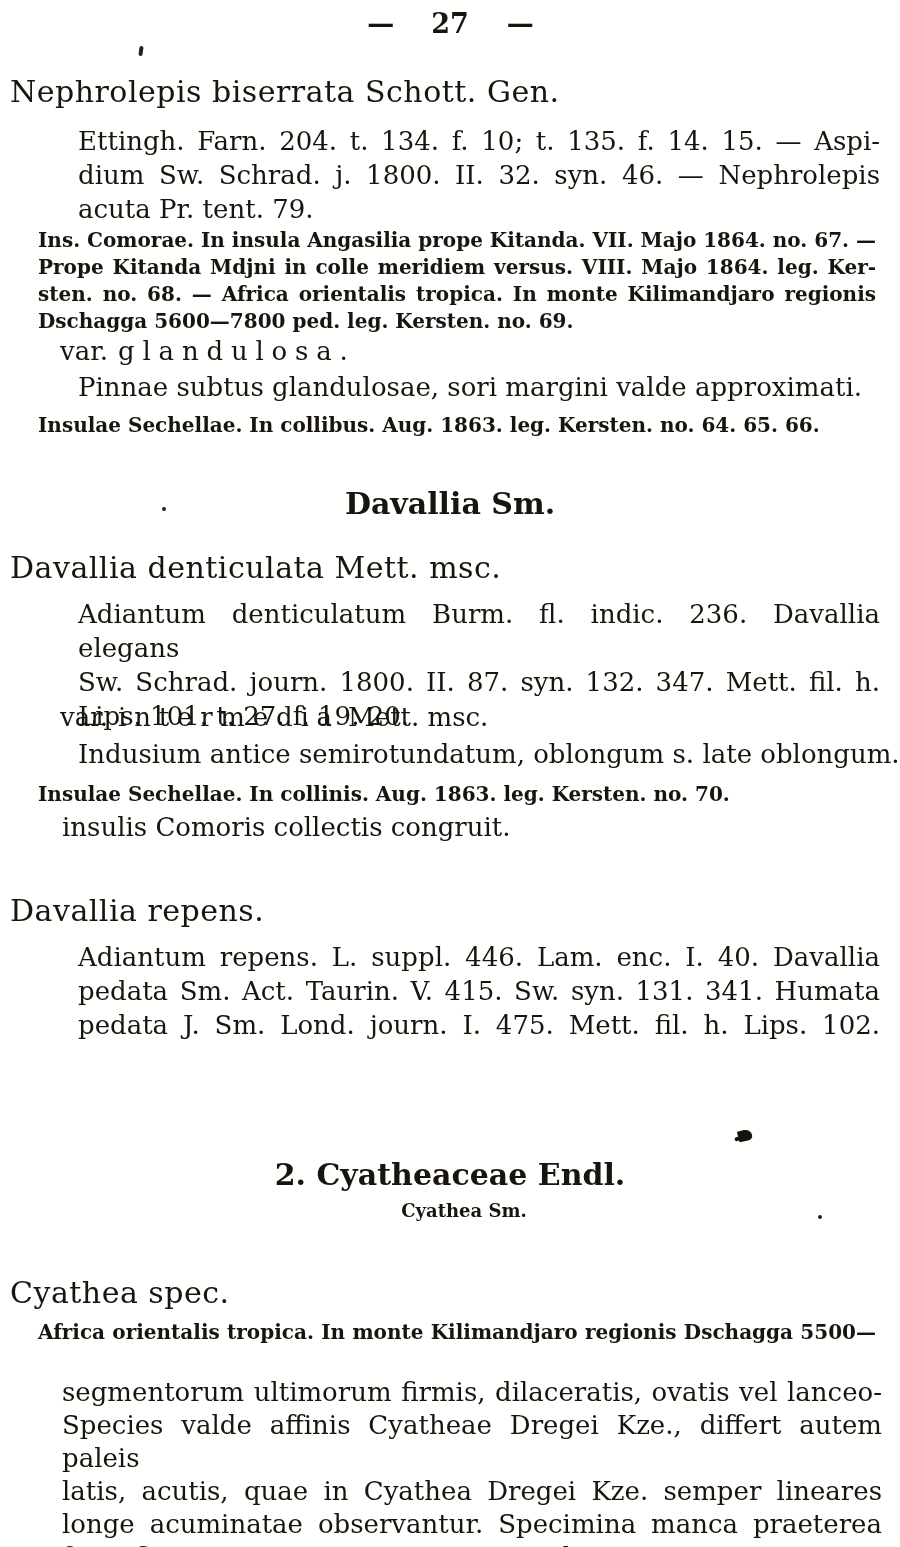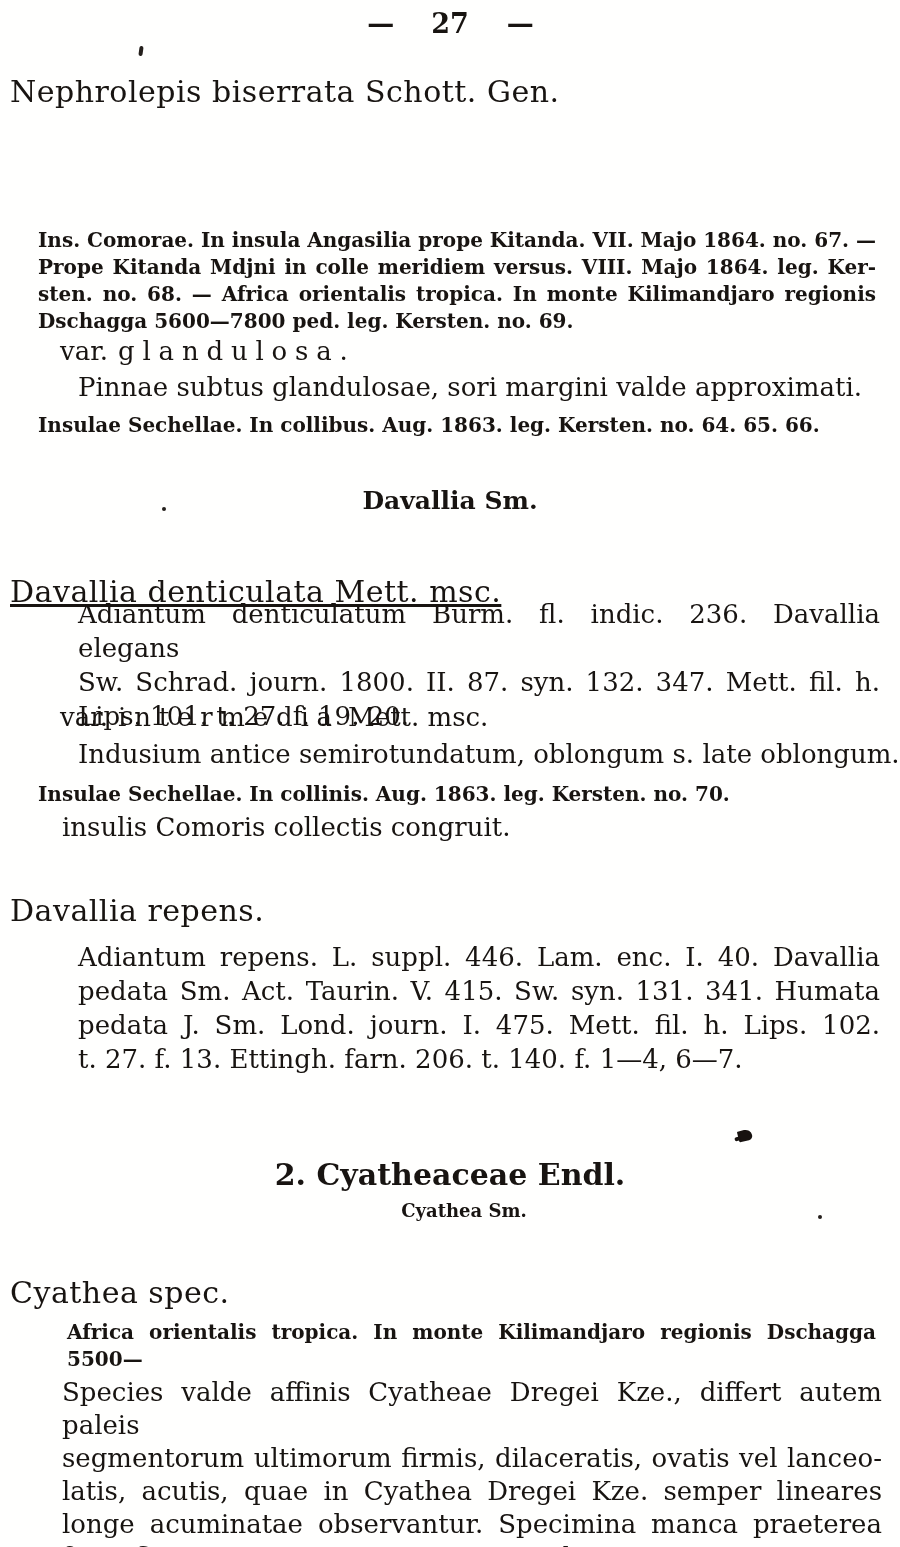--- a/index.html
+++ b/index.html
@@ -11,43 +11,43 @@
   .abs { position:absolute; }
 
   
   #hdr { top:8px; left:0; right:0; display:flex; justify-content:center; gap:38px;
          font-size:27px; font-weight:bold; }
   #hdr .dash { letter-spacing:-1px; }
 
   
   .sp-head { left:10px; font-size:30px; letter-spacing:0.5px; white-space:nowrap; }
   #h1 { top:74px; }
-  #h2 { top:574px;text-decoration:underline; }
+  #h2 { top:550px; }
   #h3 { top:893px; }
   #h4 { top:1275px; }
 
   
   .c-head { left:0; right:0; text-align:center; font-weight:bold; }
-  #gsec1 { top:486px; font-size:25px; }
+  #gsec1 { top:486px; font-size:30px; }
   #sec2  { top:1157px; font-size:30px; }
   #gsec2 { top:1200px; font-size:18px;padding-left:28px; }
 
   
   .cite { left:78px; right:20px; font-size:26px; line-height:34px; }
   #cite1 { top:124px; }
   #cite2 { top:597px; }
   #cite3 { top:940px; }
 
   
   .loc { left:38px; right:24px; font-size:20px; line-height:27px; font-weight:bold; }
   #loc1  { top:227px; }
   #loc1b { top:412px; }
   #loc2  { top:781px; }
   #loc3  { top:1072px; }
-  #loc4  { top:1319px;margin-left:29px; }
+  #loc4  { top:1319px; }
 
   
   .varline { left:60px; font-size:26px; white-space:nowrap; }
   #var1 { top:336px; }
   #var2 { top:702px; }
   .varline .vname { letter-spacing:0.30em; margin-left:10px;margin-top:36px; }
 
   
   .desc { left:78px; right:16px; font-size:26px; white-space:nowrap; }
   #desc1 { top:372px; }
@@ -84,20 +84,25 @@
   <div class="abs" id="hdr">
     <span class="dash">—</span>
     <span>27</span>
     <span class="dash">—</span>
   </div>
 
   <div class="abs speck" id="speck1"></div>
 
   <div class="abs sp-head" id="h1">Nephrolepis biserrata Schott. Gen.</div>
 
+  <div class="abs cite jlines" id="cite1">
+      <div class="tline">Ettingh. Farn. 204. t. 134. f. 10; t. 135. f. 14. 15. — Aspi-</div>
+      <div class="tline">dium Sw. Schrad. j. 1800. II. 32. syn. 46. — Nephrolepis</div>
+      <div class="tline last">acuta Pr. tent. 79.</div>
+    </div>
 
   <div class="abs loc jlines" id="loc1">
       <div class="tline">Ins. Comorae. In insula Angasilia prope Kitanda. VII. Majo 1864. no. 67. —</div>
       <div class="tline">Prope Kitanda Mdjni in colle meridiem versus. VIII. Majo 1864. leg. Ker-</div>
       <div class="tline">sten. no. 68. — Africa orientalis tropica. In monte Kilimandjaro regionis</div>
       <div class="tline last">Dschagga 5600—7800 ped. leg. Kersten. no. 69.</div>
     </div>
 
   <div class="abs varline" id="var1">
     <span>var.</span><span class="vname">glandulosa</span><span>.</span>
@@ -128,39 +133,38 @@
   <div class="abs note jlines" id="note1">
       <div class="tline last">insulis Comoris collectis congruit.</div>
     </div>
 
   <div class="abs sp-head" id="h3">Davallia repens.</div>
 
   <div class="abs cite jlines" id="cite3">
       <div class="tline">Adiantum repens. L. suppl. 446. Lam. enc. I. 40. Davallia</div>
       <div class="tline">pedata Sm. Act. Taurin. V. 415. Sw. syn. 131. 341. Humata</div>
       <div class="tline">pedata J. Sm. Lond. journ. I. 475. Mett. fil. h. Lips. 102.</div>
-      <div class="tline last">t. 27. f. 13. Ettingh. farn. 206. t. 140. f. 1—4, 6—7.</div>
     </div>
 
 
   <div class="abs blot"></div>
   <div class="abs speck" id="speck2"></div>
   <div class="abs speck" id="speck3"></div>
 
   <div class="abs c-head" id="sec2">2. Cyatheaceae Endl.</div>
 
   <div class="abs c-head" id="gsec2">Cyathea Sm.</div>
 
   <div class="abs sp-head" id="h4">Cyathea spec.</div>
 
   <div class="abs loc jlines" id="loc4">
       <div class="tline">Africa orientalis tropica. In monte Kilimandjaro regionis Dschagga 5500—</div>
     </div>
 
   <div class="abs note jlines" id="note2">
+      <div class="tline">segmentorum ultimorum firmis, dilaceratis, ovatis vel lanceo-</div>
       <div class="tline">Species valde affinis Cyatheae Dregei Kze., differt autem paleis</div>
-      <div class="tline">segmentorum ultimorum firmis, dilaceratis, ovatis vel lanceo-</div>
       <div class="tline">latis, acutis, quae in Cyathea Dregei Kze. semper lineares</div>
       <div class="tline">longe acuminatae observantur. Specimina manca praeterea</div>
       <div class="tline last">fructificatione carentia accuratius determinare non ausus sum.</div>
     </div>
 
 </div>
 
 </body></html>

